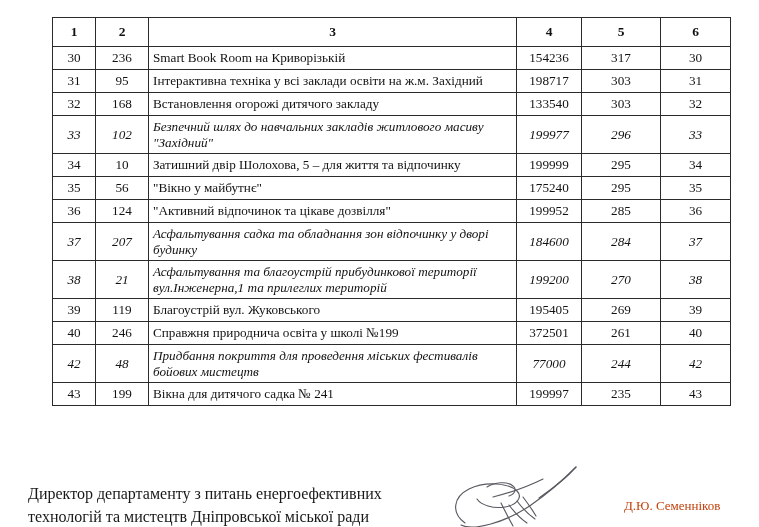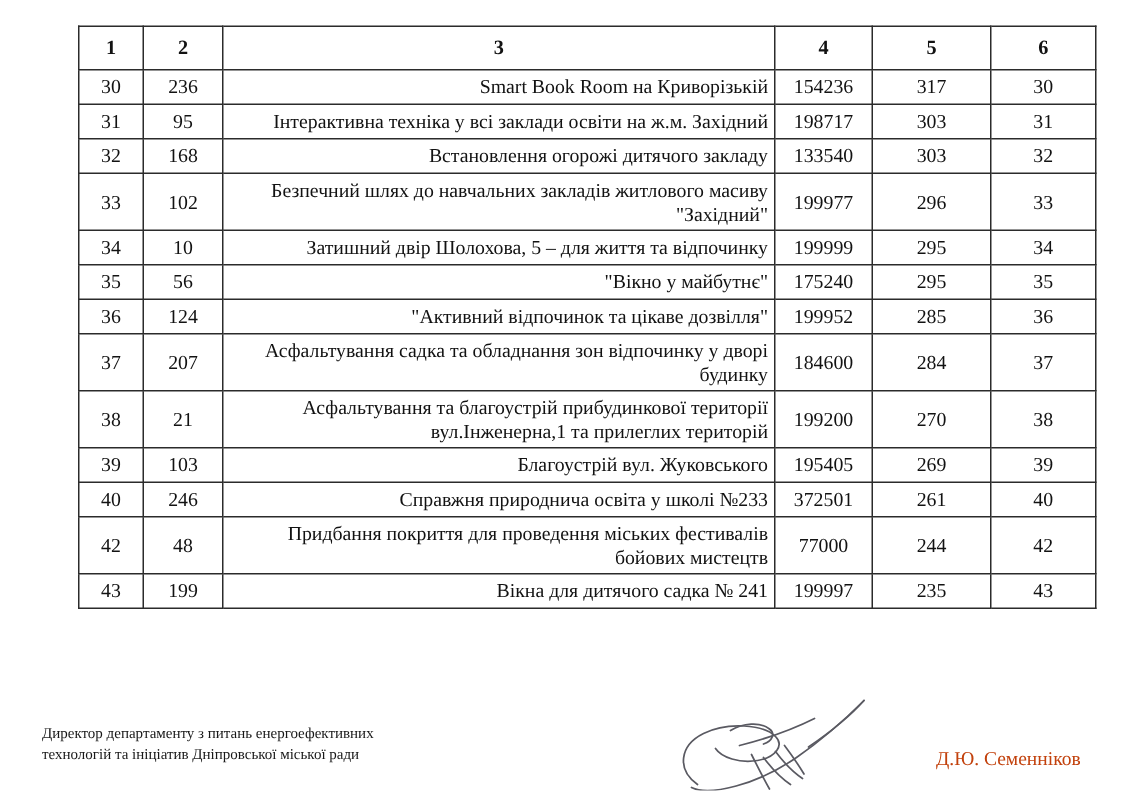--- a/index.html
+++ b/index.html
@@ -58,42 +58,42 @@
     text-align: center;
     font-weight: bold;
     font-size: 13.5px;
   }
 
   td.num {
     text-align: center;
     white-space: nowrap;
   }
   td.txt {
-    text-align: right;
+    text-align: left;
     padding-left: 6px;
     padding-right: 3px;
     margin-left: 40px;
   }
   tr.r-1line td { height: 22px; }
-  tr.r-2line td { height: 37px; }
+  tr.r-2line td { height: 37px; font-style: italic; }
 
   
   #footer {
     position: absolute;
     left: 28px;
     top: 483px;
     width: 700px;
     height: 44px;
   }
   #signer-title {
     position: absolute;
     left: 0;
     top: 0;
     width: 360px;
-    font-size: 10px;
+    font-size: 16px;
     line-height: 1.42;
     color: #181818;
   }
   #signer-name {
     position: absolute;
     left: 552px;
     top: 15px;
     font-size: 13px;
     white-space: nowrap;
     color: #c2410c;
@@ -211,30 +211,30 @@
         <tr class="r-2line">
           <td class="num">38</td>
           <td class="num">21</td>
           <td class="txt">Асфальтування та благоустрій прибудинкової території вул.Інженерна,1 та прилеглих територій</td>
           <td class="num">199200</td>
           <td class="num">270</td>
           <td class="num">38</td>
         </tr>
         <tr class="r-1line">
           <td class="num">39</td>
-          <td class="num">103</td>
+          <td class="num">119</td>
           <td class="txt">Благоустрій вул. Жуковського</td>
           <td class="num">195405</td>
           <td class="num">269</td>
           <td class="num">39</td>
         </tr>
         <tr class="r-1line">
           <td class="num">40</td>
           <td class="num">246</td>
-          <td class="txt">Справжня природнича освіта у школі №233</td>
+          <td class="txt">Справжня природнича освіта у школі №199</td>
           <td class="num">372501</td>
           <td class="num">261</td>
           <td class="num">40</td>
         </tr>
         <tr class="r-2line">
           <td class="num">42</td>
           <td class="num">48</td>
           <td class="txt">Придбання покриття для проведення міських фестивалів бойових мистецтв</td>
           <td class="num">77000</td>
           <td class="num">244</td>
@@ -248,21 +248,21 @@
           <td class="num">235</td>
           <td class="num">43</td>
         </tr>
       </tbody>
   </table>
 
   <div id="footer">
 
     <div id="signer-title">
       <div>Директор департаменту з питань енергоефективних</div>
-      <div>технологій та ініціатив Дніпровської міської ради</div>
+      <div>технологій та мистецтв Дніпровської міської ради</div>
     </div>
 
     <div id="signature">
       <svg width="145" height="78" viewBox="0 0 145 78" fill="none" xmlns="http://www.w3.org/2000/svg">
         <g stroke="#5a5a62" stroke-width="1.15" fill="none" stroke-linecap="round" stroke-linejoin="round">
 
           <path d="M18 72 C 30 78, 62 70, 88 52 C 104 41, 120 27, 133 14"></path>
           <path d="M133 14 C 126 22, 112 34, 96 45"></path>
 
           <path d="M22 70 C 8 60, 10 44, 26 36 C 42 28, 66 30, 74 38 C 80 44, 74 52, 62 54 C 50 56, 38 52, 34 46"></path>

